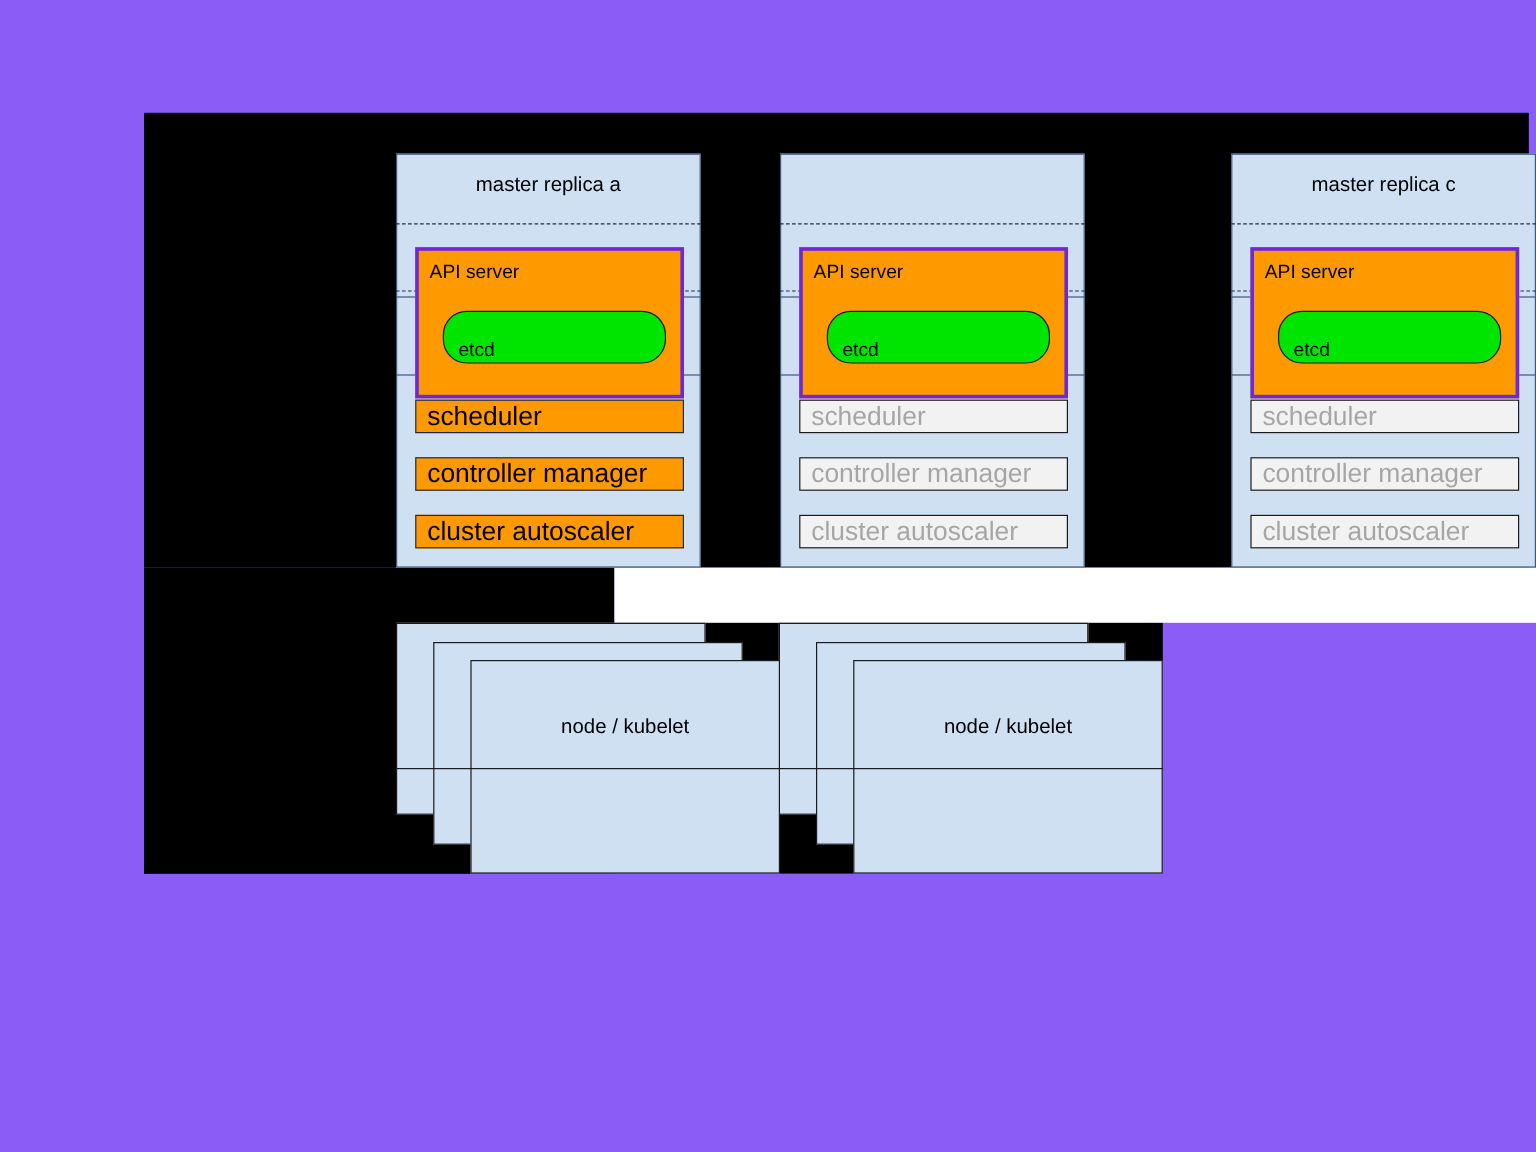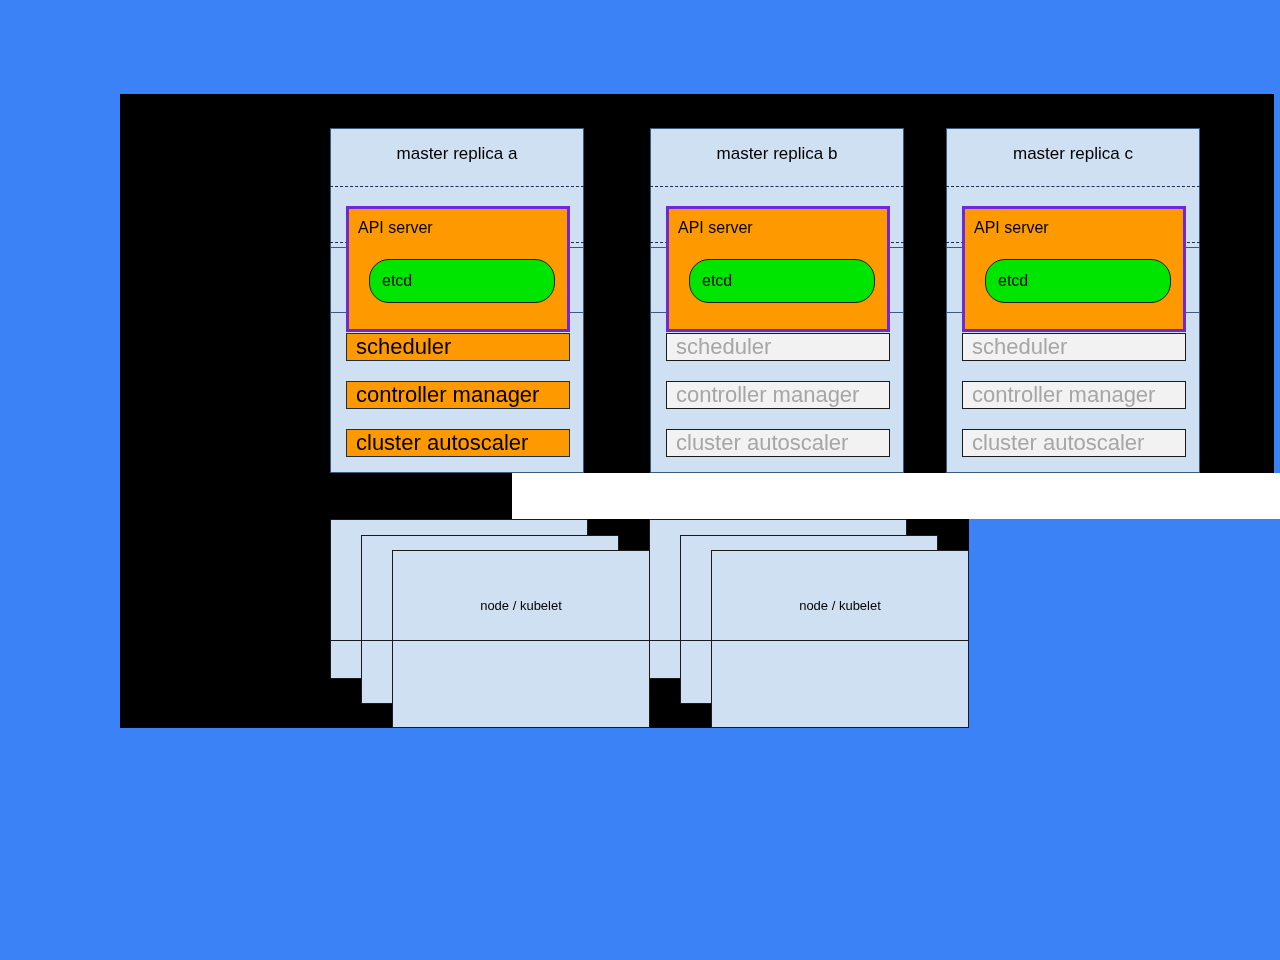--- a/index.html
+++ b/index.html
@@ -8,21 +8,21 @@
     padding: 0;
     background: #ffffff;
   }
   body {
     font-family: "Liberation Sans", sans-serif;
   }
   #canvas {
     position: relative;
     width: 1280px;
     height: 960px;
-    background: #3b82f6;
+    background: #8b5cf6;
     overflow: hidden;
   }
 
   
   .backdrop {
     position: absolute;
     background: #000000;
   }
 
   
@@ -100,21 +100,21 @@
   }
 
   
   .etcd {
     position: absolute;
     background: #00e500;
     border: 1px solid #1b1b1b;
     border-radius: 20px;
     box-sizing: border-box;
     display: flex;
-    align-items: center;
+    align-items: flex-end;
     padding-left: 12px;
     font-size: 16px;
     color: #000000;
     line-height: 18px;
   }
 
   
   .node-card {
     position: absolute;
     background: #cfe0f3;
@@ -129,21 +129,21 @@
   }
   .node-card.back {
     z-index: 10;
   }
   .node-label {
     position: absolute;
     left: 0;
     right: 0;
     top: 44px;
     text-align: center;
-    font-size: 13px;
+    font-size: 17px;
     color: #000000;
     line-height: 22px;
   }
   .node-divider {
     position: absolute;
     height: 0;
     border-top: 1px solid #1b1b1b;
     z-index: 13;
   }
 </style>
@@ -180,21 +180,20 @@
     </div>
     <div class="comp active" style="left:15px; top:252px; width:224px; height:28px;">
       <span>controller manager</span>
     </div>
     <div class="comp active" style="left:15px; top:300px; width:224px; height:28px;">
       <span>cluster autoscaler</span>
     </div>
   </div>
 
   <div class="replica" style="left:650px; top:128px; width:254px; height:345px;">
-    <div class="replica-title">master replica b</div>
 
     <div class="rule" style="top:57px;"></div>
     <div class="rule" style="top:113px;"></div>
     <div class="rule solid" style="top:118px;"></div>
     <div class="rule solid" style="top:183px;"></div>
 
     <div class="api-block" style="left:15px; top:77px; width:224px; height:126px;">
       <div class="api-label">API server</div>
       <div class="etcd" style="left:20px; top:50px; width:186px; height:44px;">
         <span>etcd</span>
@@ -205,21 +204,21 @@
       <span>scheduler</span>
     </div>
     <div class="comp inactive" style="left:15px; top:252px; width:224px; height:28px;">
       <span>controller manager</span>
     </div>
     <div class="comp inactive" style="left:15px; top:300px; width:224px; height:28px;">
       <span>cluster autoscaler</span>
     </div>
   </div>
 
-  <div class="replica" style="left:946px; top:128px; width:254px; height:345px;">
+  <div class="replica" style="left:1026px; top:128px; width:254px; height:345px;">
     <div class="replica-title">master replica c</div>
 
     <div class="rule" style="top:57px;"></div>
     <div class="rule" style="top:113px;"></div>
     <div class="rule solid" style="top:118px;"></div>
     <div class="rule solid" style="top:183px;"></div>
 
     <div class="api-block" style="left:15px; top:77px; width:224px; height:126px;">
       <div class="api-label">API server</div>
       <div class="etcd" style="left:20px; top:50px; width:186px; height:44px;">

